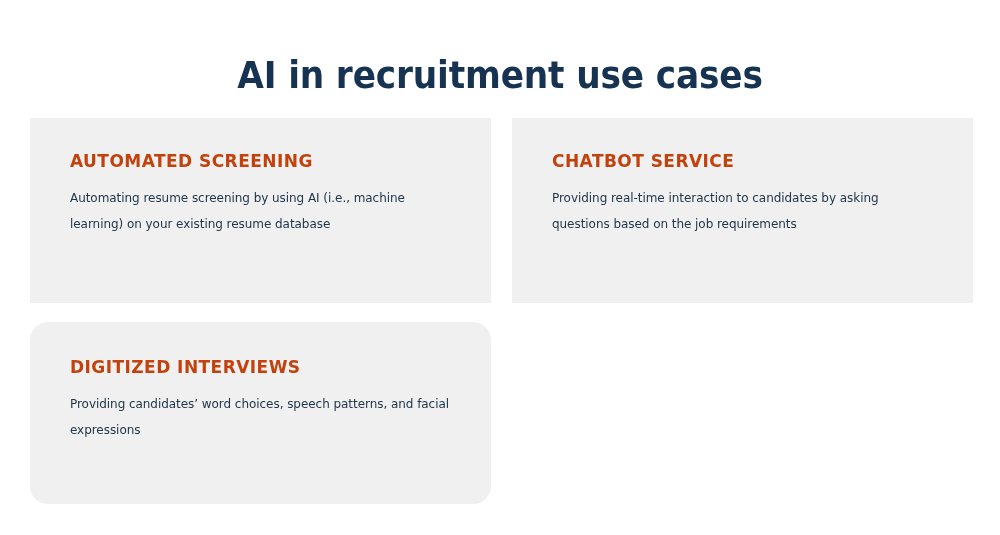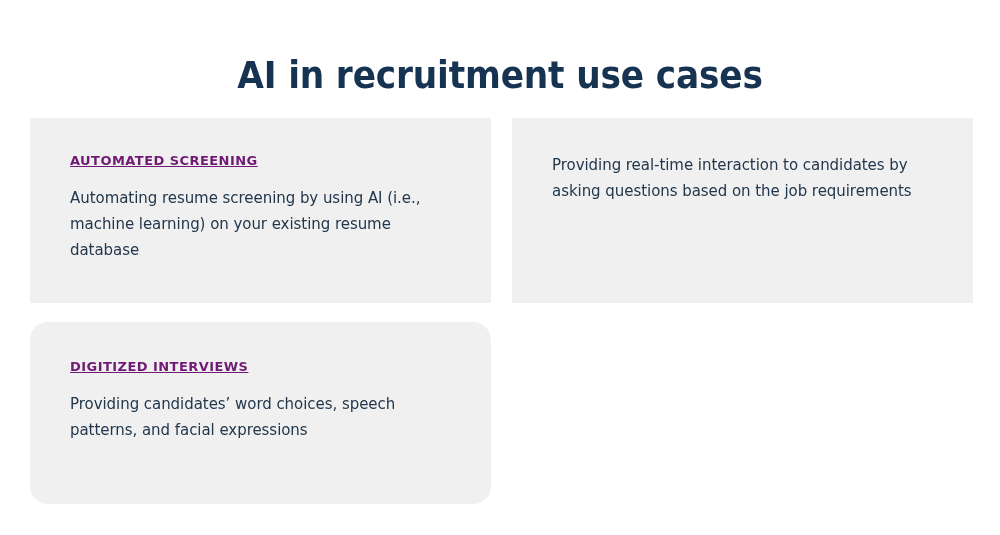--- a/index.html
+++ b/index.html
@@ -57,36 +57,35 @@
 
   .card {
     background: #f0f0f0;
     position: relative;
     box-sizing: border-box;
     padding: 34px 40px 0 40px;
     overflow: hidden;
   }
 
   .card-heading {
-    color: #701a75;
+    color: #c2410c;
     font-family: "DejaVu Sans", "Liberation Sans", sans-serif;
-    font-size: 13px;
+    font-size: 17px;
     font-weight: 700;
     letter-spacing: 0.45px;
     line-height: 18px;
     margin: 0 0 15px 0;
     text-transform: uppercase;
     white-space: nowrap;
-    text-decoration: underline;
   }
 
   .card-body {
     color: #22374c;
     font-family: "DejaVu Sans", "Liberation Sans", sans-serif;
-    font-size: 15px;
+    font-size: 12px;
     font-weight: 400;
     line-height: 26px;
     letter-spacing: -0.05px;
     margin: 0;
     max-width: 392px;
   }
 
   
   .card.row2 {
     padding-top: 36px;
@@ -101,20 +100,21 @@
   <h1 class="page-title">AI in recruitment use cases</h1>
 
   <div class="card-grid">
 
     <div class="card">
       <div class="card-heading">AUTOMATED SCREENING</div>
       <p class="card-body">Automating resume screening by using AI (i.e., machine learning) on your existing resume database</p>
     </div>
 
     <div class="card">
+      <div class="card-heading">CHATBOT SERVICE</div>
       <p class="card-body">Providing real-time interaction to candidates by asking questions based on the job requirements</p>
     </div>
 
     <div class="card row2">
       <div class="card-heading">DIGITIZED INTERVIEWS</div>
       <p class="card-body">Providing candidates’ word choices, speech patterns, and facial expressions</p>
     </div>
 
 
   </div>

